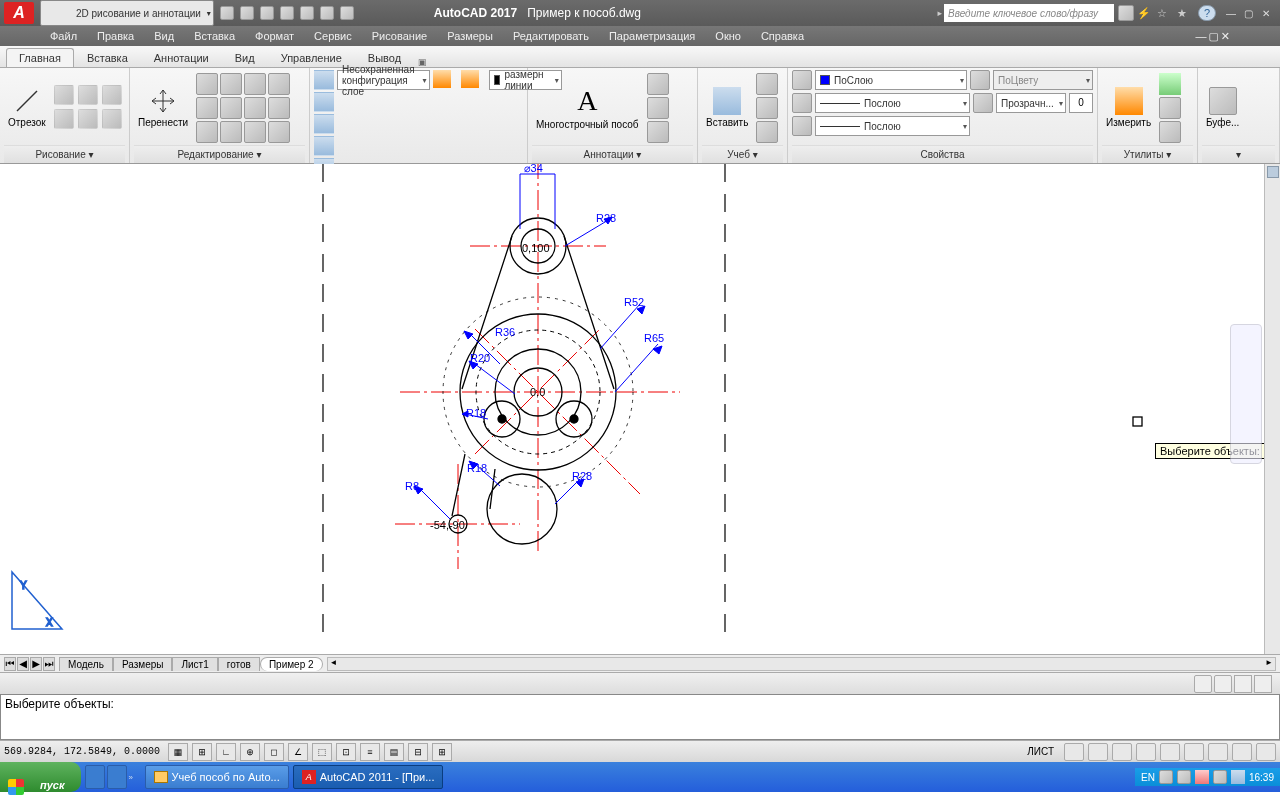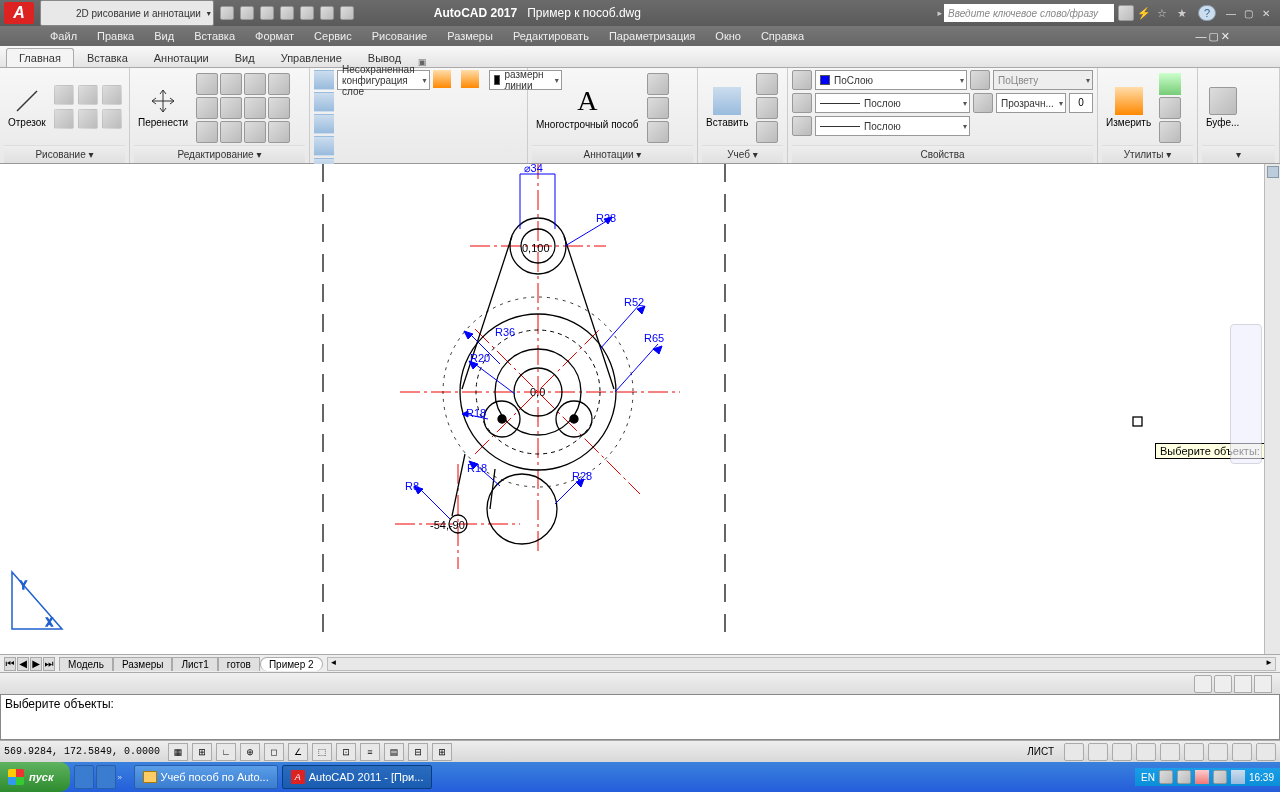--- a/index.html
+++ b/index.html
@@ -58,21 +58,21 @@
 .toolrow span{width:18px; height:18px; background:#eee; border:1px solid #aaa;}
 
 .cmdline { height:46px; background:#fff; border:1px solid #888; font-family:"Courier New",monospace; font-size:12px; padding:2px 4px; overflow:hidden;}
 
 .statusbar { height:22px; background:linear-gradient(#eee,#d8d8d8); border-top:1px solid #aaa; display:flex; align-items:center; font-size:10px; padding:0 4px; gap:4px;}
 .statusbar .coords{min-width:160px;font-family:Liberation Mono, monospace;}
 .statusbar .sbtn{width:20px; height:18px; background:#e8e8e8; border:1px solid #aaa; display:flex; align-items:center; justify-content:center; font-size:9px;}
 .statusbar .spacer{flex:1;}
 
 .taskbar { height:30px; background:linear-gradient(#3a81dd,#245edb); display:flex; align-items:center; color:#fff; font-size:11px;}
-.startbtn{height:30px; padding:0 16px 0 8px; background:linear-gradient(#5fb35f,#2e8b2e); display:flex; align-items:center; gap:5px; font-weight:bold; font-style:italic; border-radius:0 10px 10px 0;}
+.startbtn{height:30px; padding:17px 16px 0 8px; background:linear-gradient(#5fb35f,#2e8b2e); display:flex; align-items:flex-start; gap:16px; font-weight:bold; font-style:italic; border-radius:0 10px 10px 0;}
 .taskbtn{height:24px; background:linear-gradient(#5a9de8,#3a7dd0); border:1px solid #2a5daa; margin-left:4px; padding:0 8px; display:flex; align-items:center; gap:4px; border-radius:2px; max-width:170px; overflow:hidden; white-space:nowrap;}
 .taskbtn.active{background:linear-gradient(#2a6dc0,#1a5db0); border-color:#0a3d80;}
 .tray{margin-left:auto; height:18px; background:linear-gradient(#1a9ee8,#0a8ed8); display:flex; align-items:center; padding:8px 6px; gap:4px;}
 .tray span{font-size:10px;}
 
 .ph { background:linear-gradient(135deg,#ddd,#bbb); border:1px solid #999; border-radius:2px;}
 .ph-blue{background:linear-gradient(#cde,#9bd);}
 .ph-orange{background:linear-gradient(#fda,#f80);}
 .ph-red{background:linear-gradient(#fcc,#e77);}
 .ph-green{background:linear-gradient(#cfc,#7c7);}

